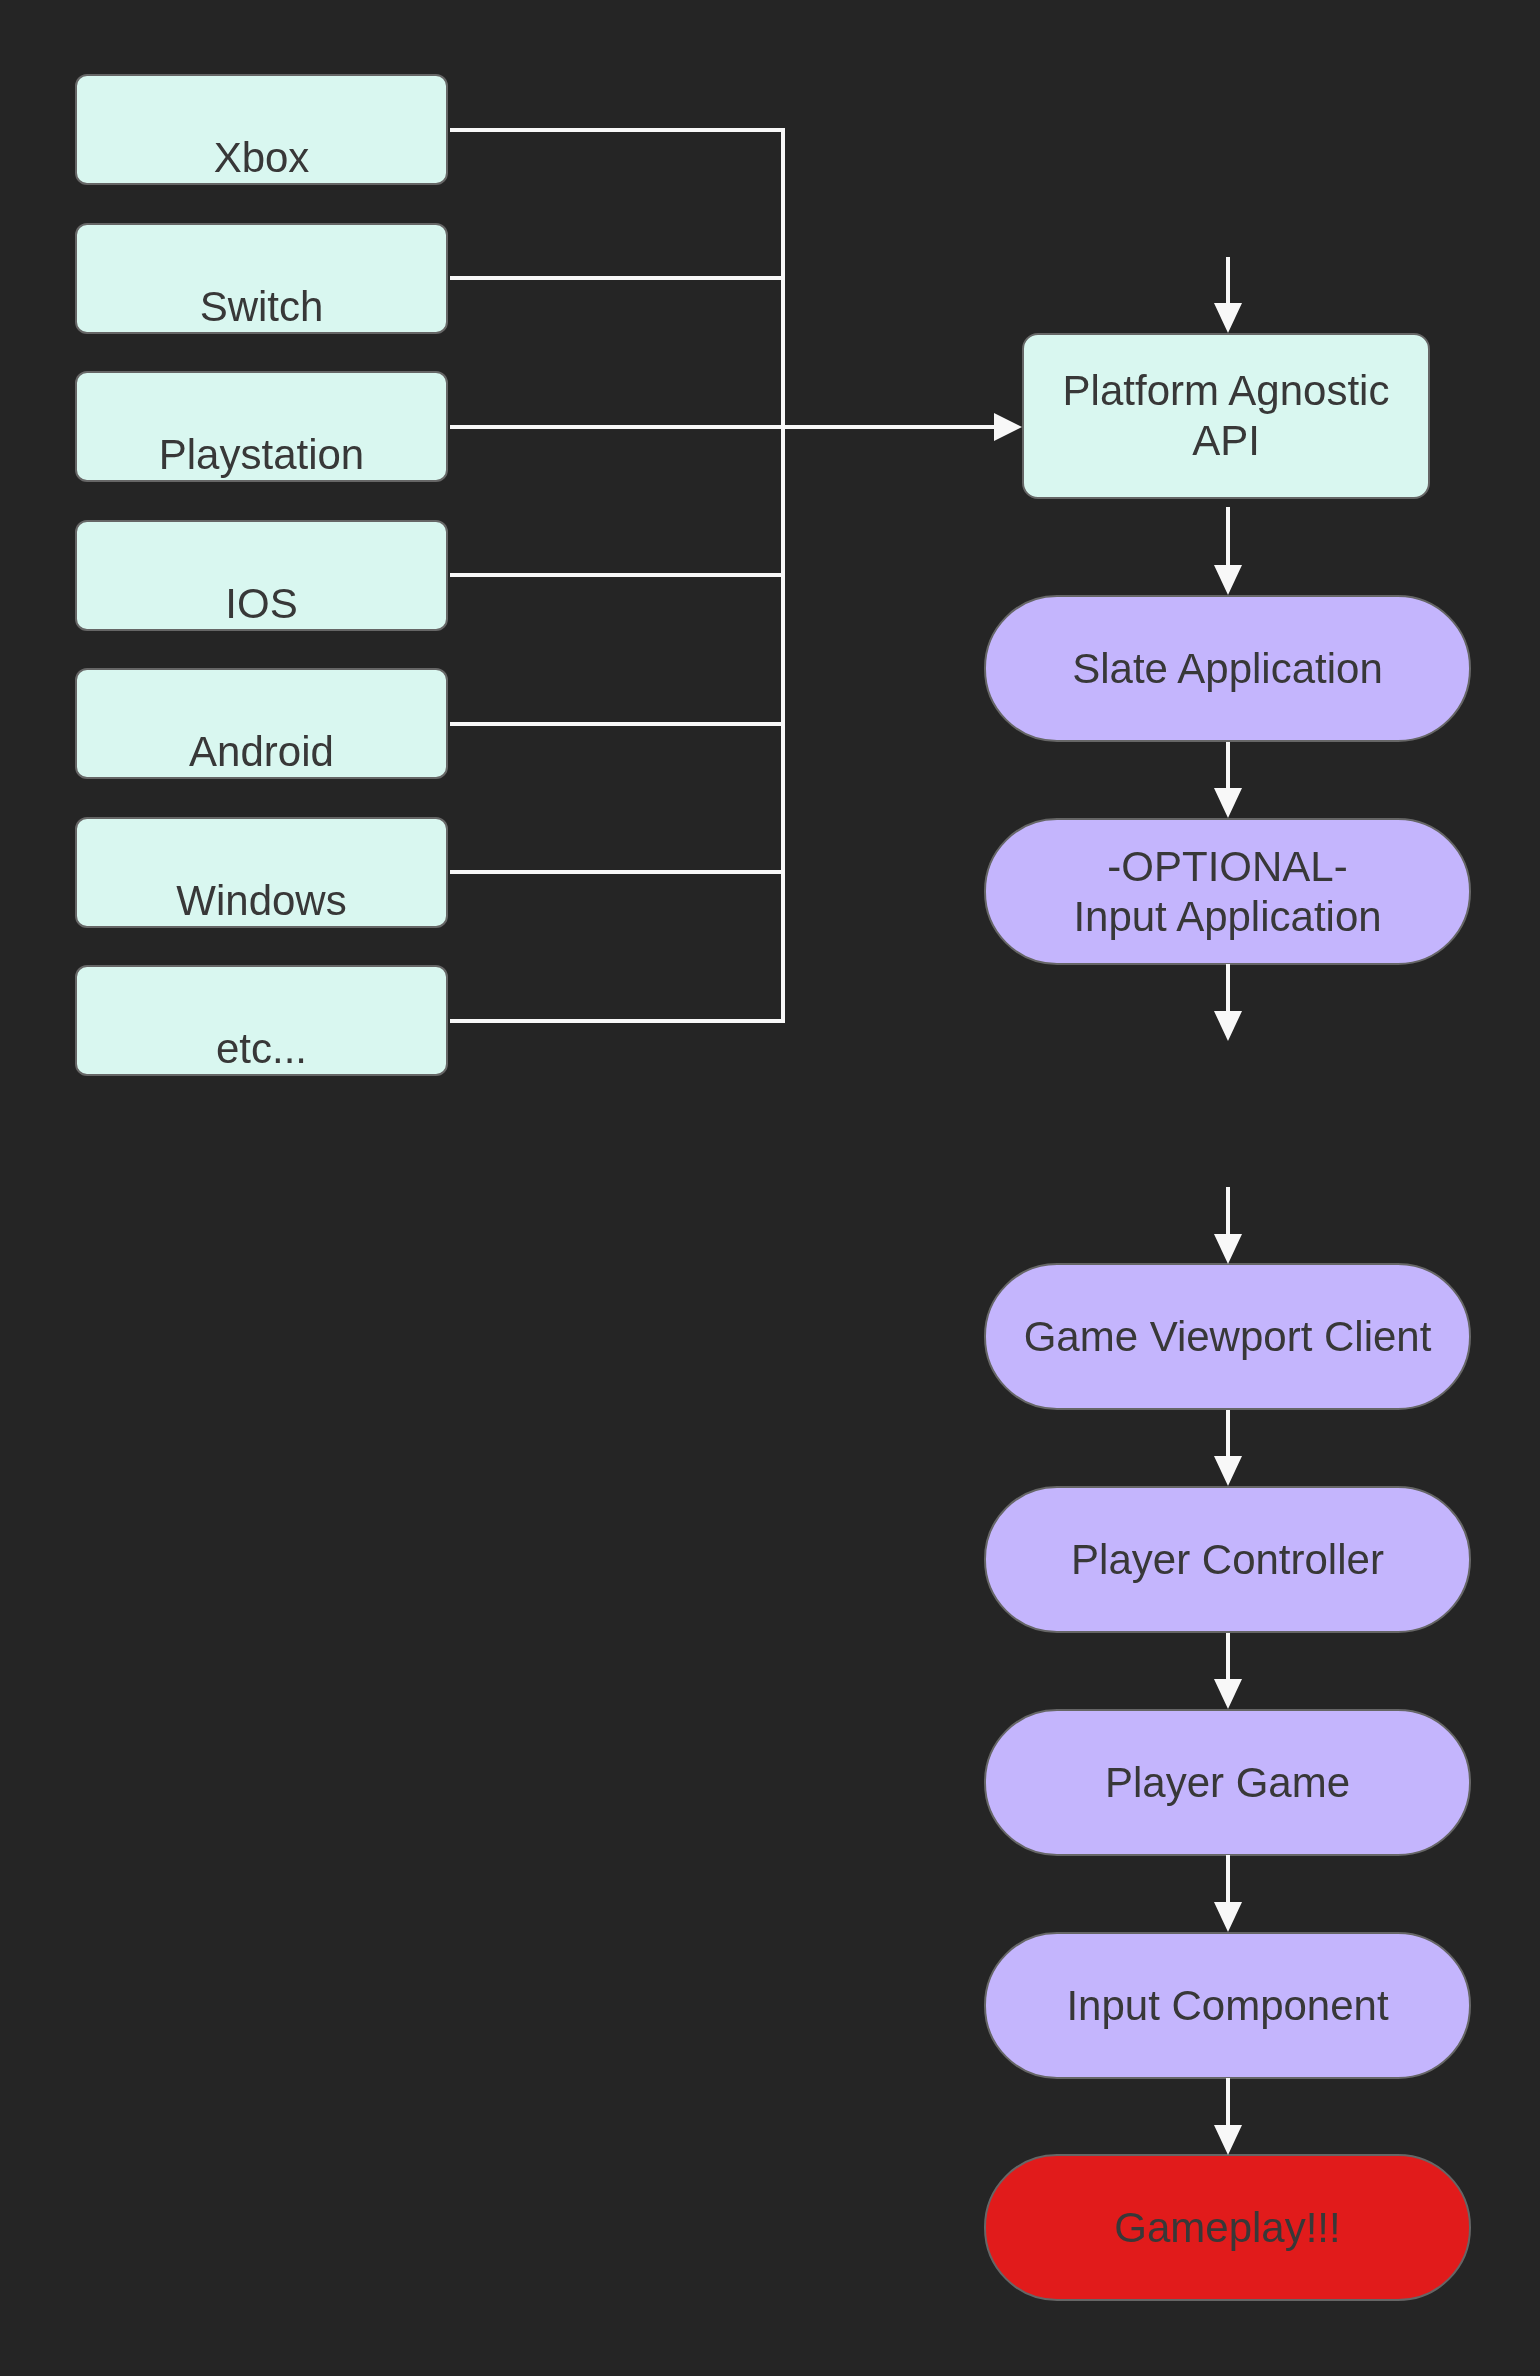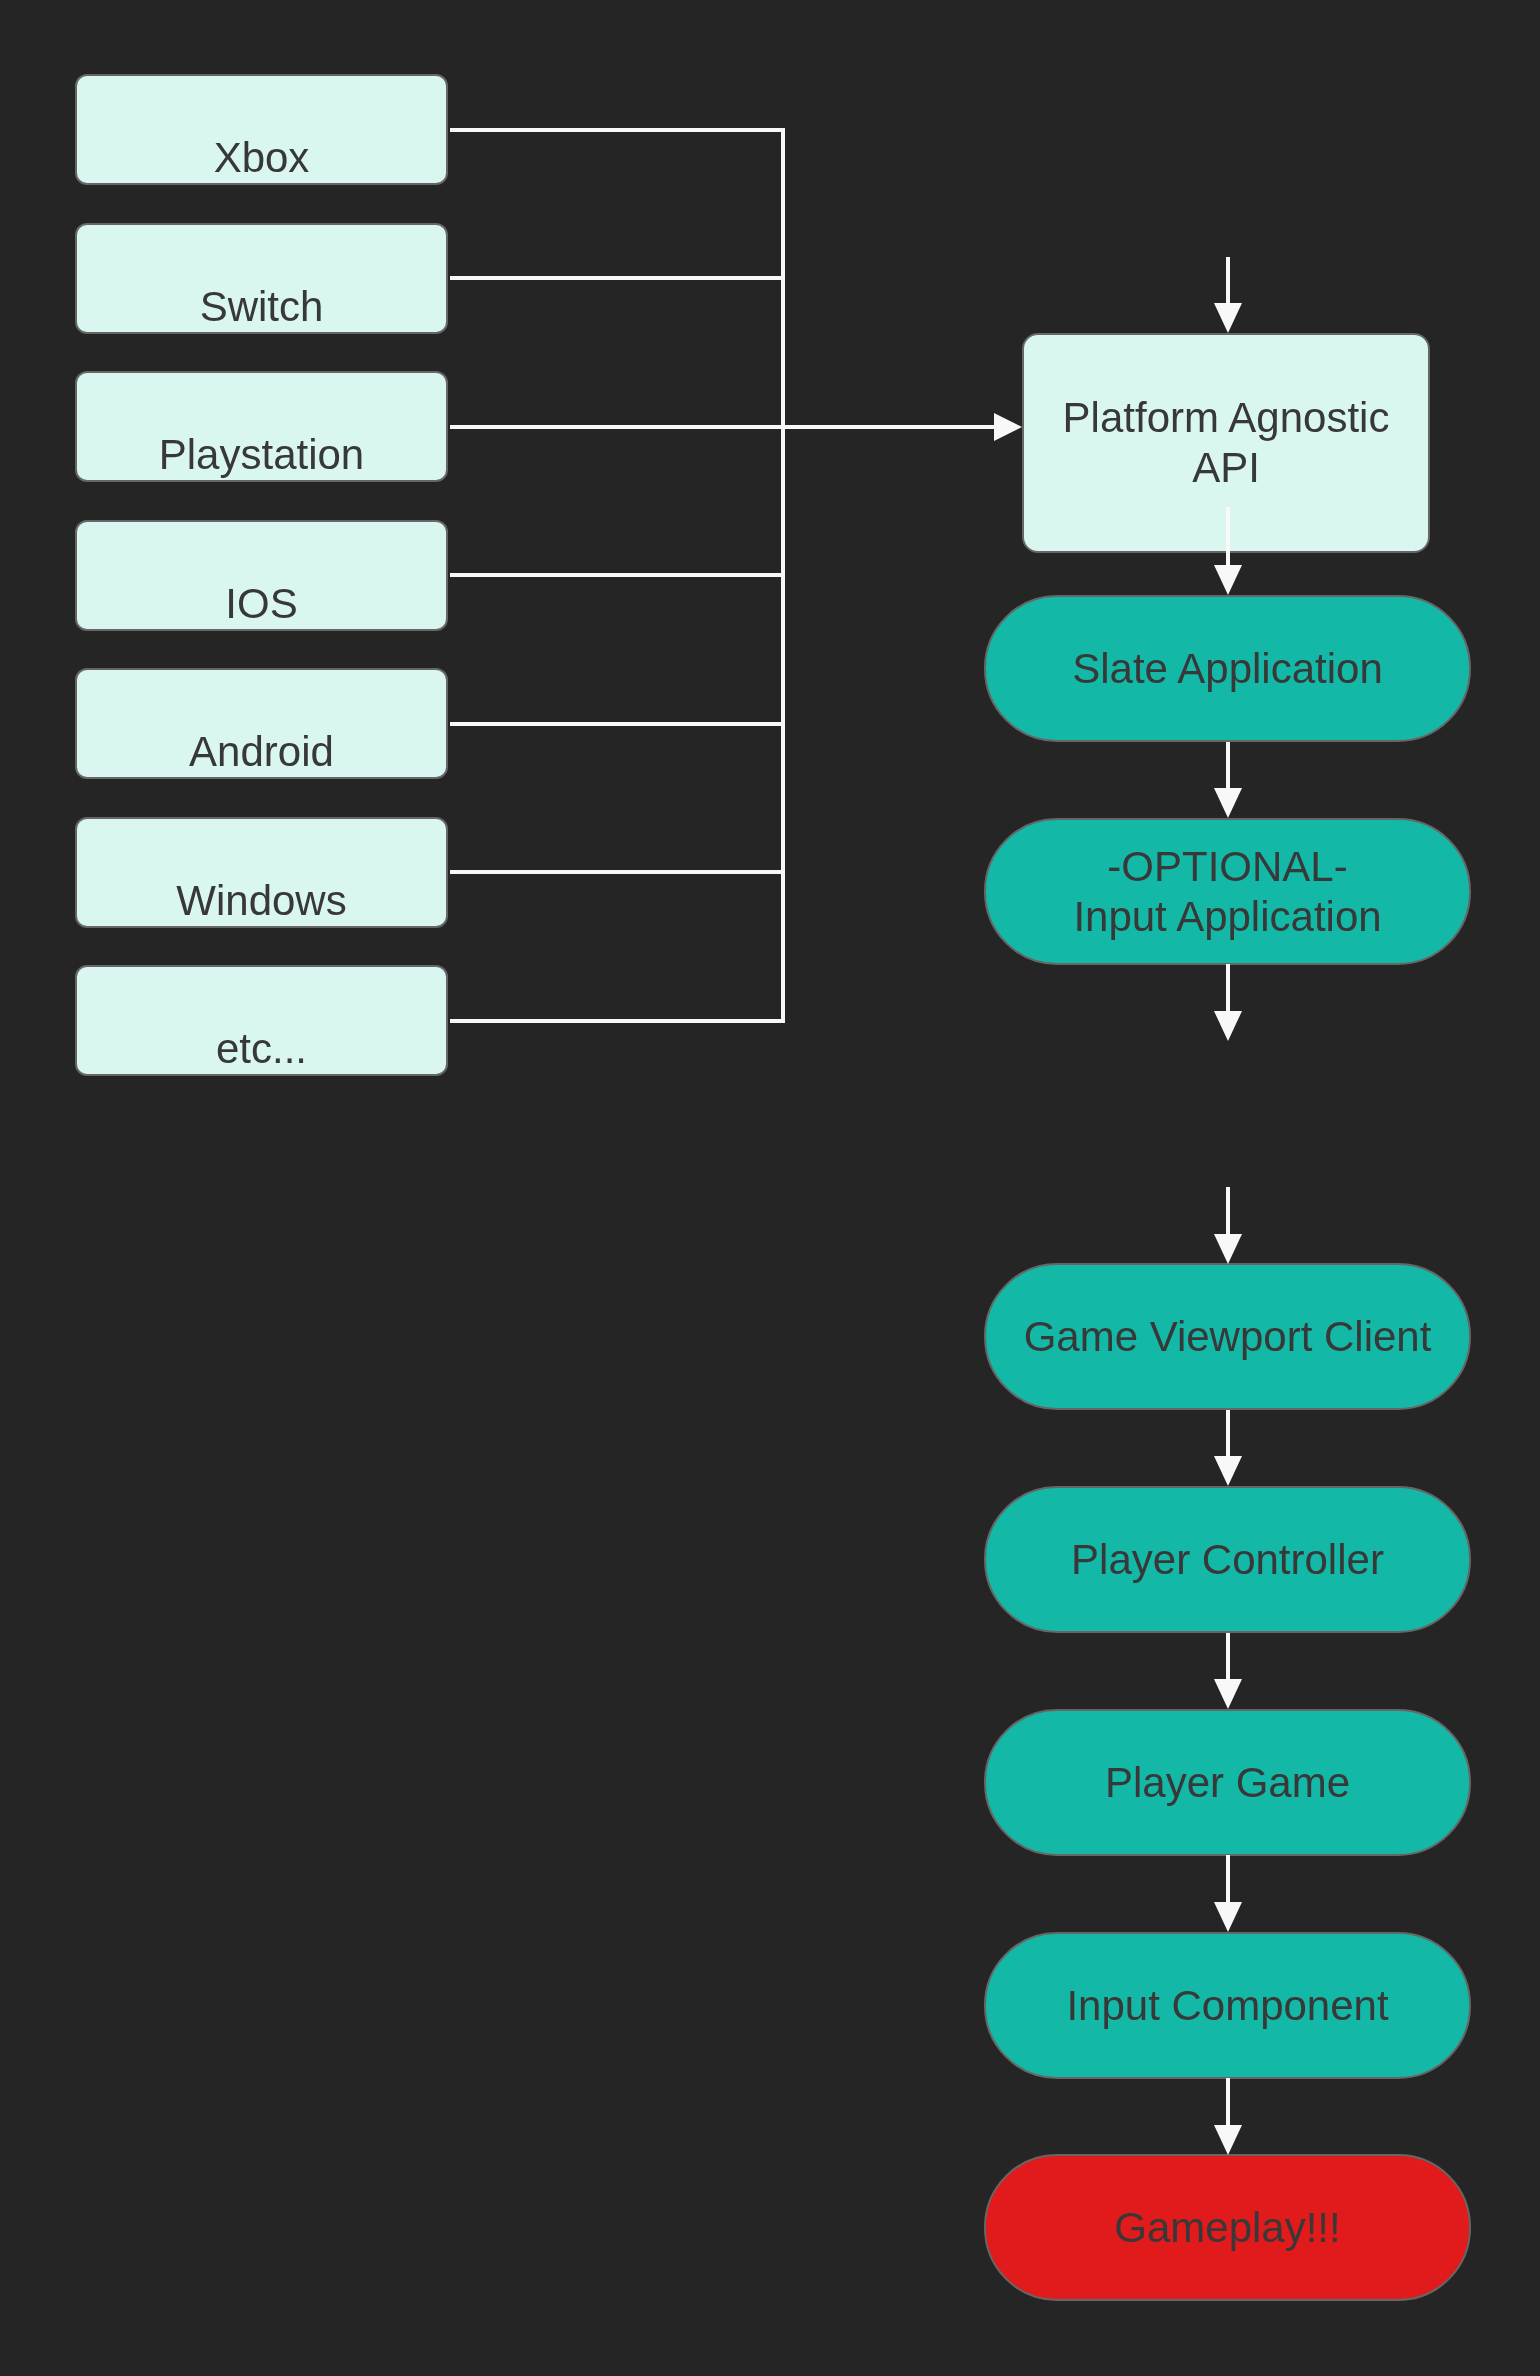--- a/index.html
+++ b/index.html
@@ -41,27 +41,27 @@
     justify-content: center;
     border: 2px solid #666666;
   }
   .pill {
     left: 984px;
     width: 487px;
     height: 147px;
     border-radius: 73px;
   }
   .green  { background: #8cc851; }
-  .orange { background: #14b8a6; }
+  .orange { background: #c4b5fd; }
   .red    { background: #e11b1b; }
   .apibox {
     left: 1022px;
     top: 333px;
     width: 408px;
-    height: 220px;
+    height: 166px;
     border-radius: 16px;
     background: #d9f7f0;
   }
   
   .hline, .vline {
     position: absolute;
     background: #f8f8f8;
   }
   .hline { height: 4px; left: 450px; width: 334px; }
   .hline.long { width: 544px; }

